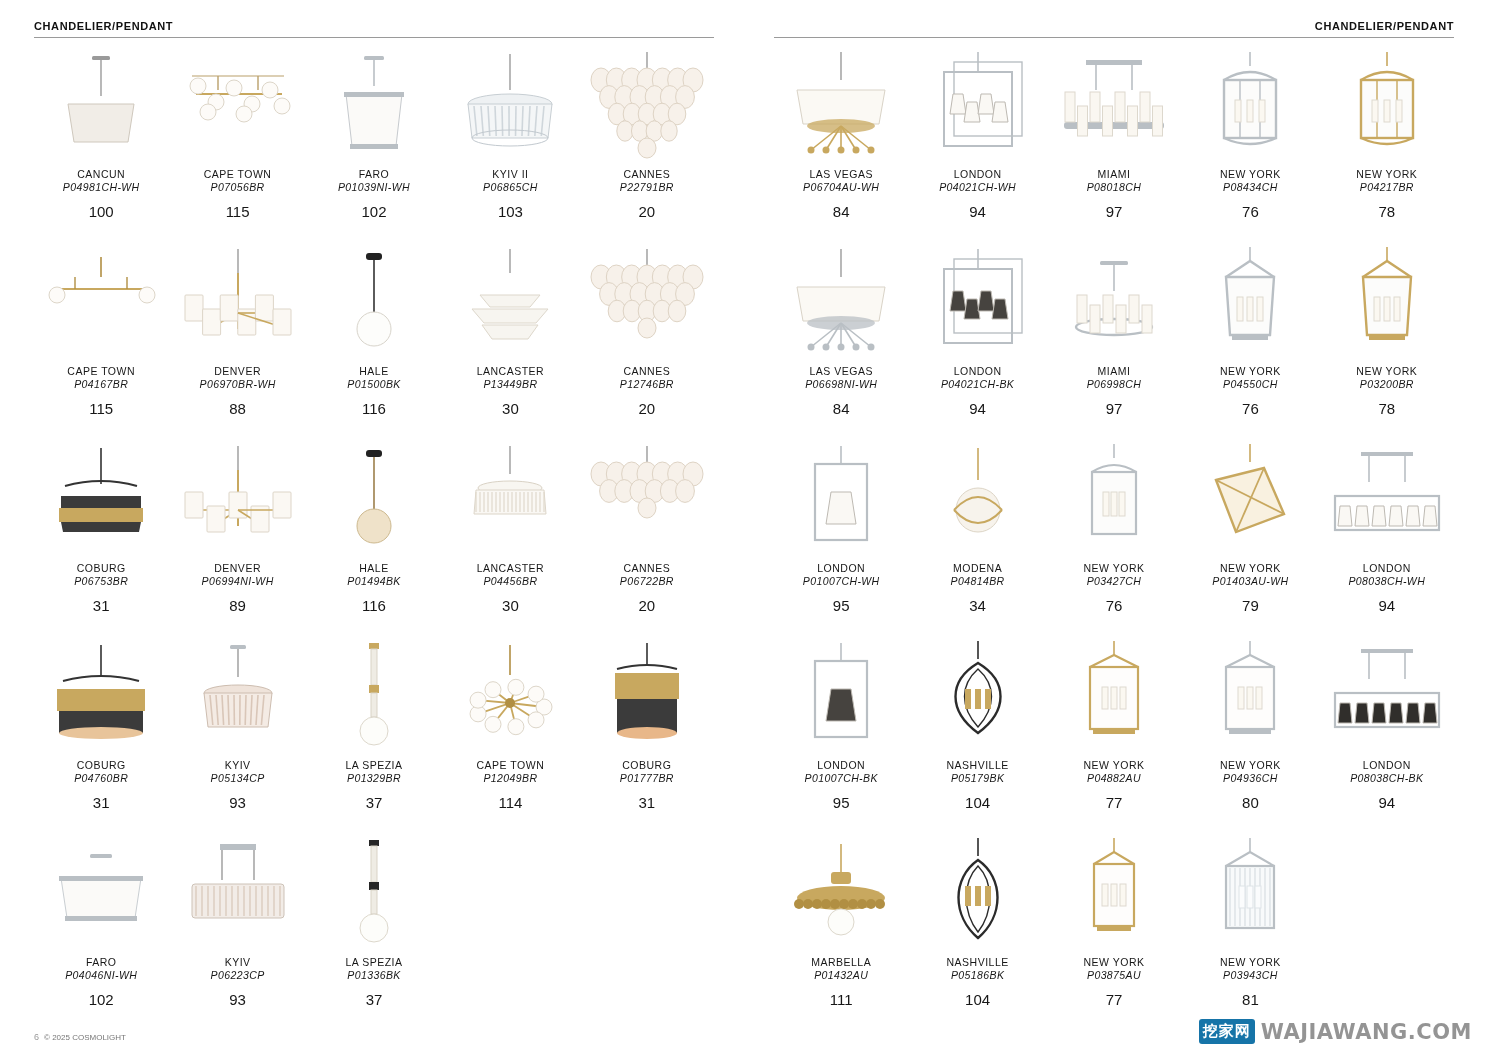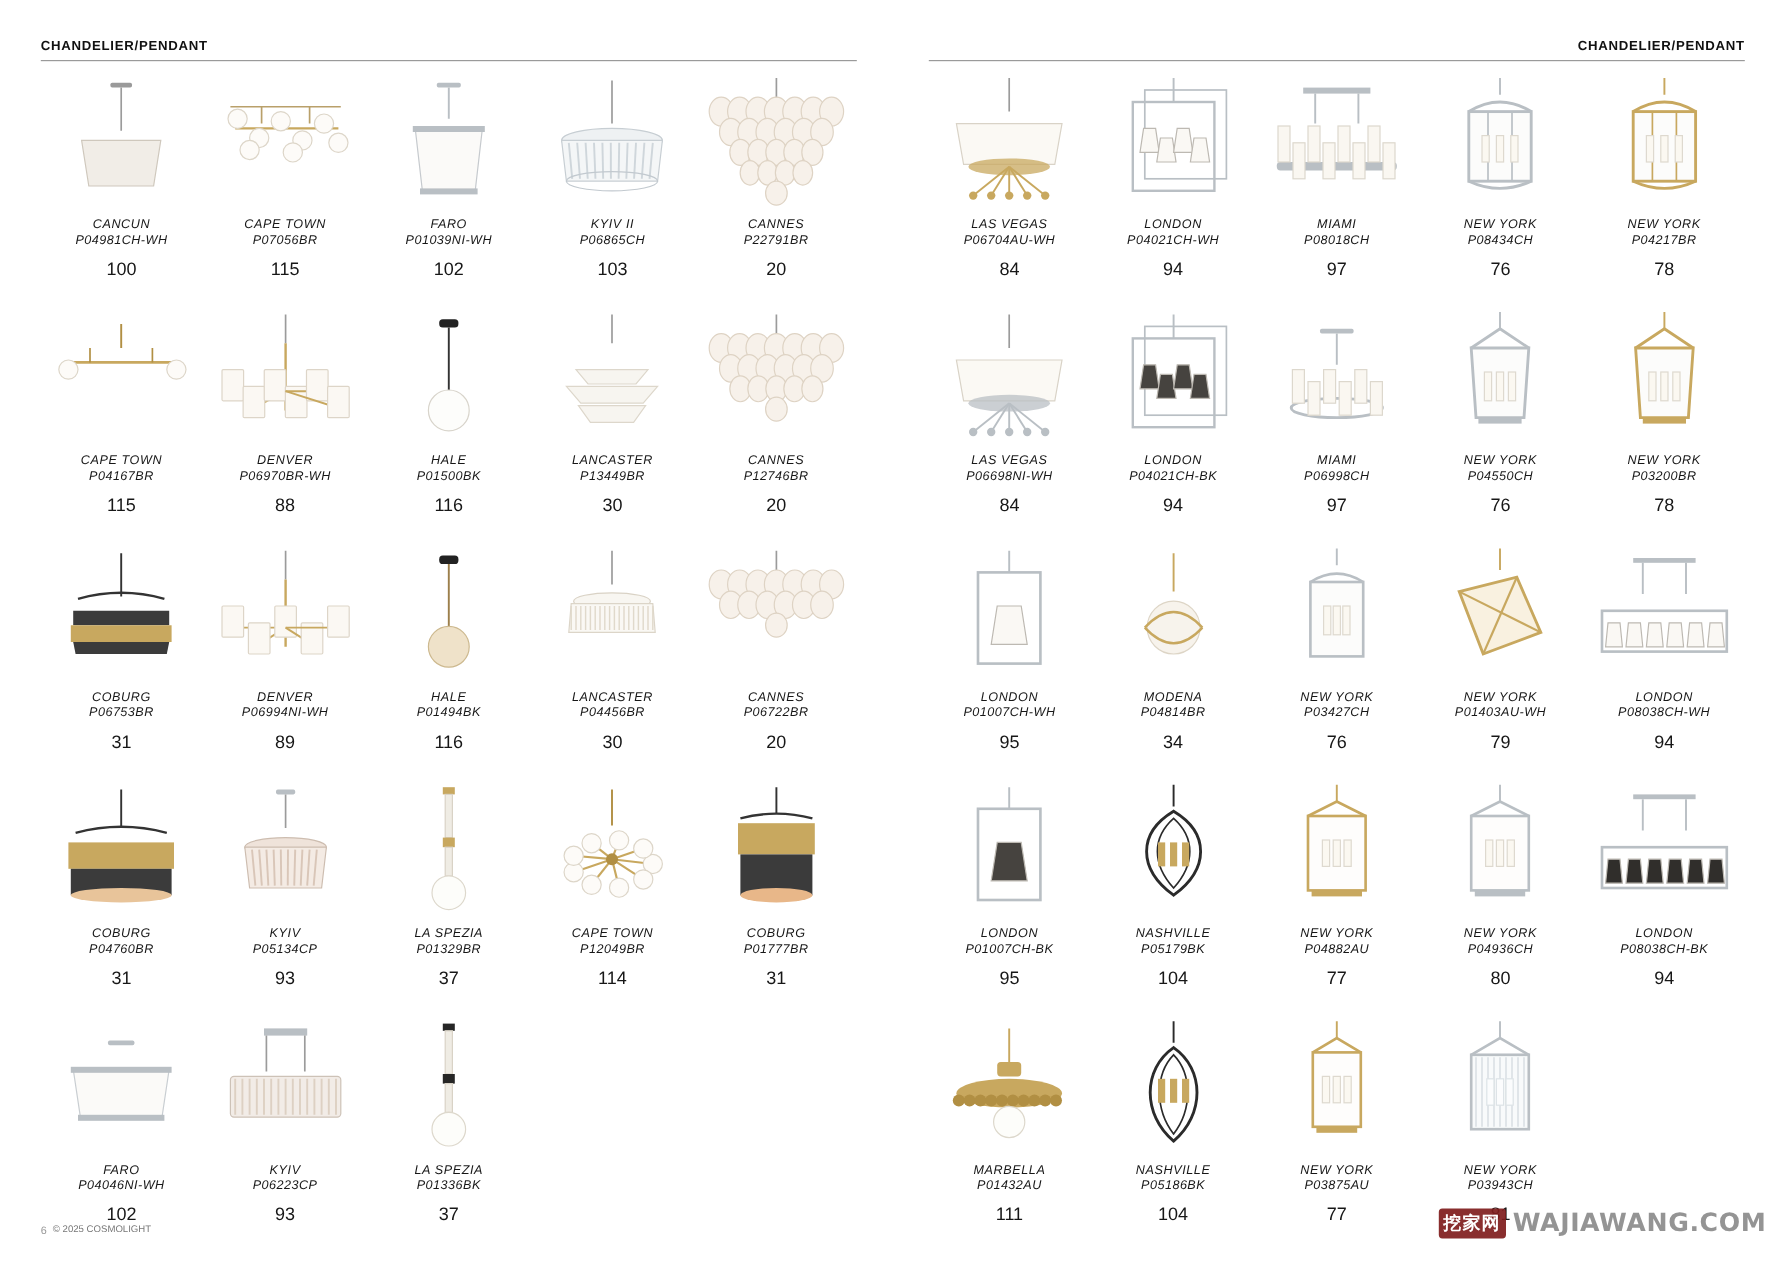--- a/index.html
+++ b/index.html
@@ -1,21 +1,21 @@
 <!DOCTYPE html>
 <html><head>
 <meta charset="utf-8">
 <style>
   html,body{margin:0;padding:0;}
   body{
     width:1488px;height:1052px;background:#ffffff;
     font-family:"Liberation Sans", sans-serif;
     color:#1a1a1a;overflow:hidden;position:relative;
   }
-  .spread{display:flex;width:1488px;height:1052px;align-items:center;}
+  .spread{display:flex;width:1488px;height:1052px;}
   .page{position:relative;box-sizing:border-box;}
   .page-left{width:744px;padding:20px 30px 0 34px;}
   .page-right{width:744px;padding:20px 34px 0 30px;}
 
   .page-header{
     font-size:11px;font-weight:bold;letter-spacing:.6px;
     color:#111;padding-bottom:5px;border-bottom:1px solid #9a9a9a;
     margin-bottom:4px;
   }
   .page-left .page-header{text-align:left;}
@@ -29,41 +29,41 @@
     display:flex;flex-direction:column;align-items:center;
     justify-content:flex-start;height:197px;padding-top:4px;
     box-sizing:border-box;
   }
   .thumb{
     height:120px;width:132px;display:flex;align-items:center;justify-content:center;
   }
   .thumb svg{display:block;}
   .name{
     font-size:10.5px;letter-spacing:.5px;text-align:center;margin-top:2px;line-height:13px;
-    color:#171717;text-transform:uppercase;font-style:italic;
+    color:#171717;text-transform:uppercase;
   }
   .code{
     font-size:10.5px;letter-spacing:.4px;text-align:center;line-height:13px;color:#171717;font-style:italic;
   }
   .pagenum{
     font-size:15px;text-align:center;margin-top:9px;color:#171717;
   }
 
   .footer{
     position:absolute;left:34px;bottom:10px;font-size:8px;color:#777;
     display:flex;align-items:center;gap:5px;
   }
   .footer .fnum{font-size:9px;color:#999;}
 
   .watermark{
     position:absolute;right:16px;bottom:8px;display:flex;align-items:center;gap:6px;
     opacity:.92;
   }
   .wm-badge{
-    background:#7f1d1d;color:#fff;font-size:15px;font-weight:bold;padding:3px 4px;border-radius:3px;
+    background:#0369a1;color:#fff;font-size:15px;font-weight:bold;padding:3px 4px;border-radius:3px;
     letter-spacing:1px;
   }
   .wm-text{
     color:#8c8c8c;font-size:21px;font-weight:bold;letter-spacing:.5px;
     font-family:"DejaVu Sans", sans-serif;
   }
 </style>
 </head>
 <body>
 

